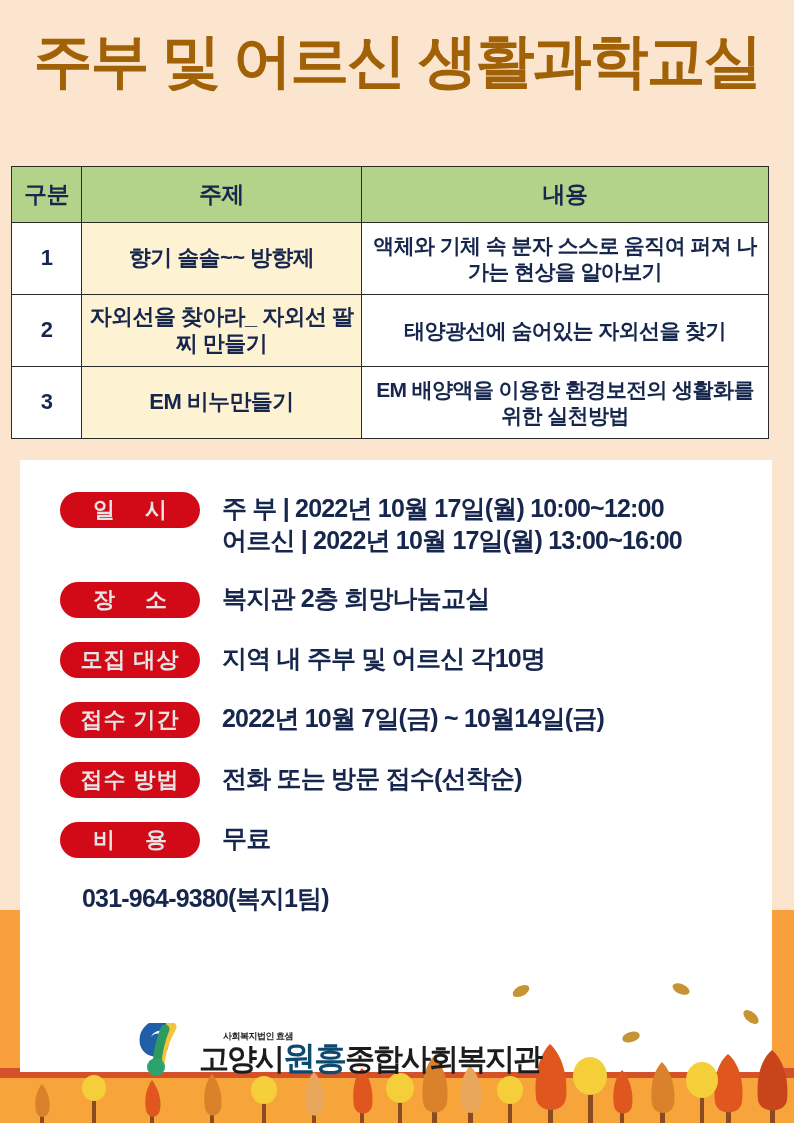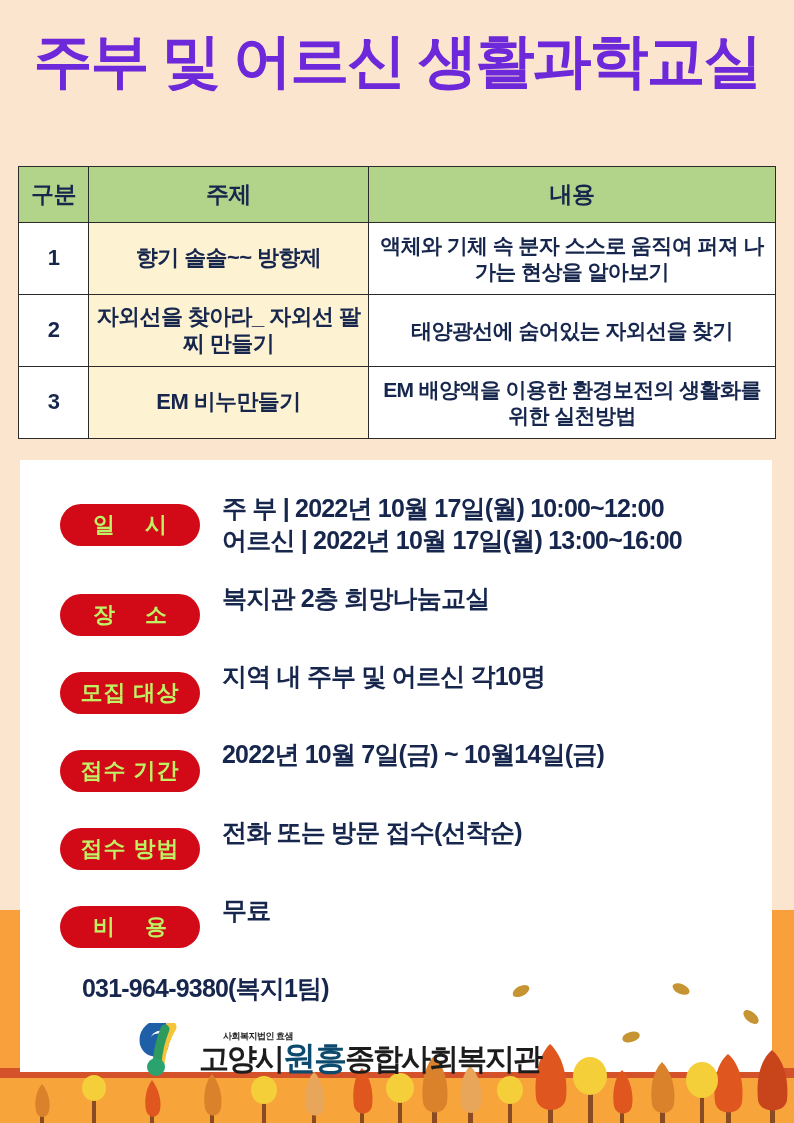--- a/index.html
+++ b/index.html
@@ -92,30 +92,30 @@
   .subtitle {
     font-size: 30px;
     font-weight: bold;
     color: #5f9e4a;
     letter-spacing: -1px;
     line-height: 1.1;
   }
   .main-title {
     font-size: 59px;
     font-weight: bold;
-    color: #6d28d9;
+    color: #a16207;
     letter-spacing: -2px;
     line-height: 1.15;
     margin-top: 4px;
   }
 
   
   .program-table {
     position: absolute;
-    left: 18px;
+    left: 11px;
     top: 166px;
     width: 758px;
     border-collapse: collapse;
     background: #ec4899;
     z-index: 6;
     table-layout: fixed;
   }
   .program-table th,
   .program-table td {
     border: 1.6px solid #2b2b2b;
@@ -170,31 +170,31 @@
 
   .info-row {
     display: flex;
     align-items: flex-start;
     margin-bottom: 22px;
   }
 
   .badge {
     flex: 0 0 auto;
     width: 140px;
-    height: 42px;
+    height: 36px;
     background: #d20a18;
     border-radius: 21px;
-    color: #bef264;
+    color: #e5e5e5;
     font-size: 22px;
     font-weight: bold;
     display: flex;
     align-items: center;
     justify-content: center;
     letter-spacing: 1px;
-    margin-top: 14px;
+    margin-top: 2px;
   }
   .badge.wide-spacing { letter-spacing: 12px; text-indent: 12px; }
 
   .info-value {
     flex: 1 1 auto;
     margin-left: 22px;
     color: #16264d;
     font-size: 25px;
     font-weight: bold;
     line-height: 1.28;

